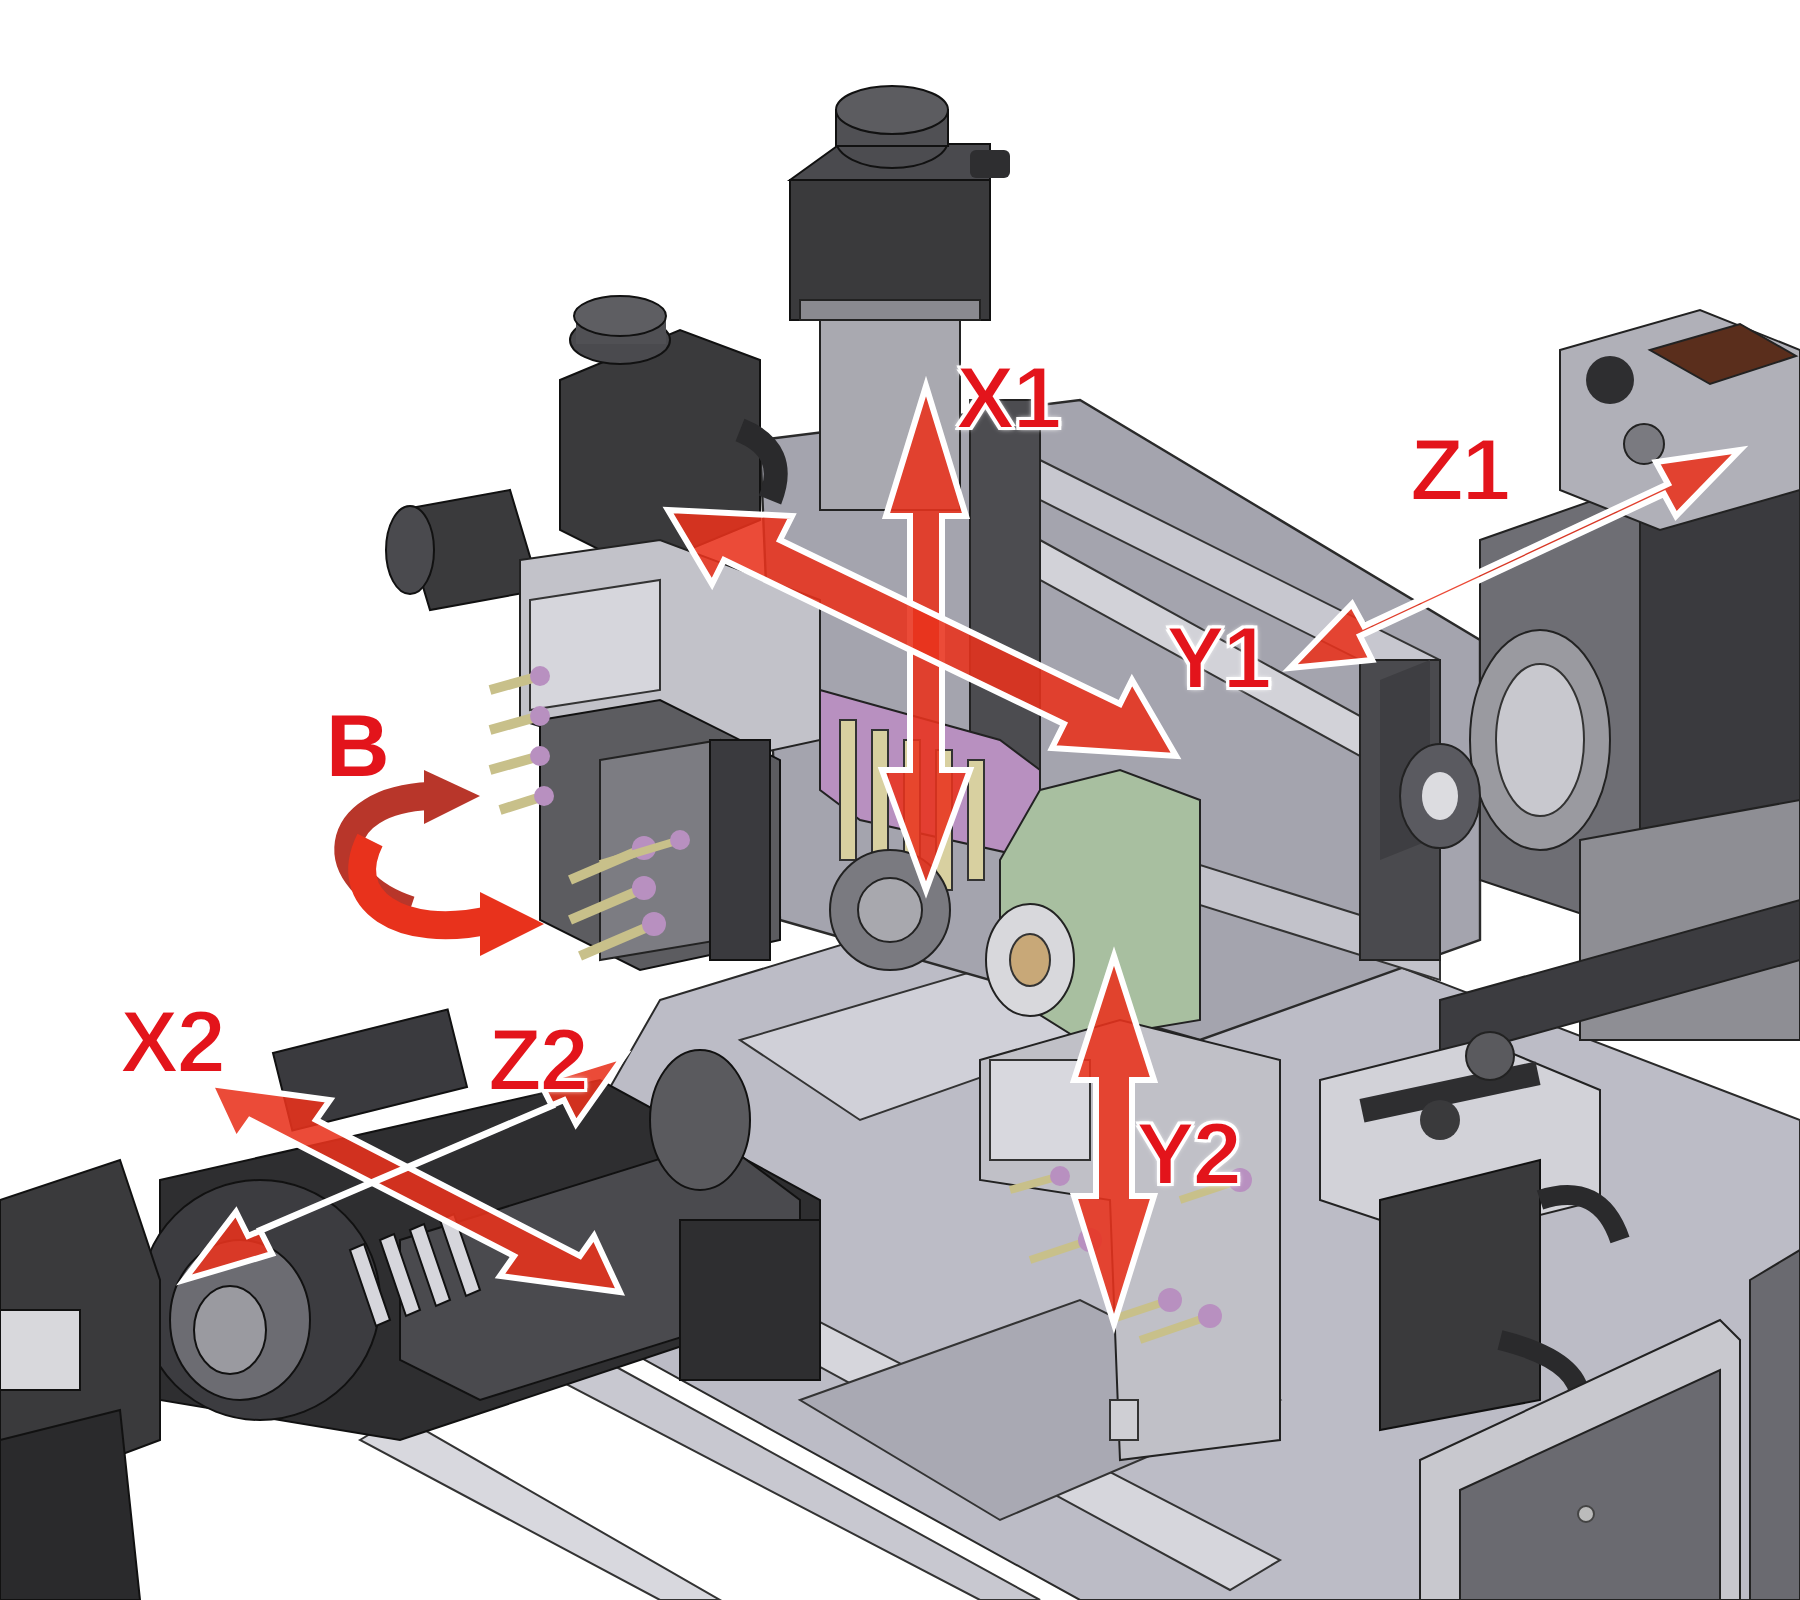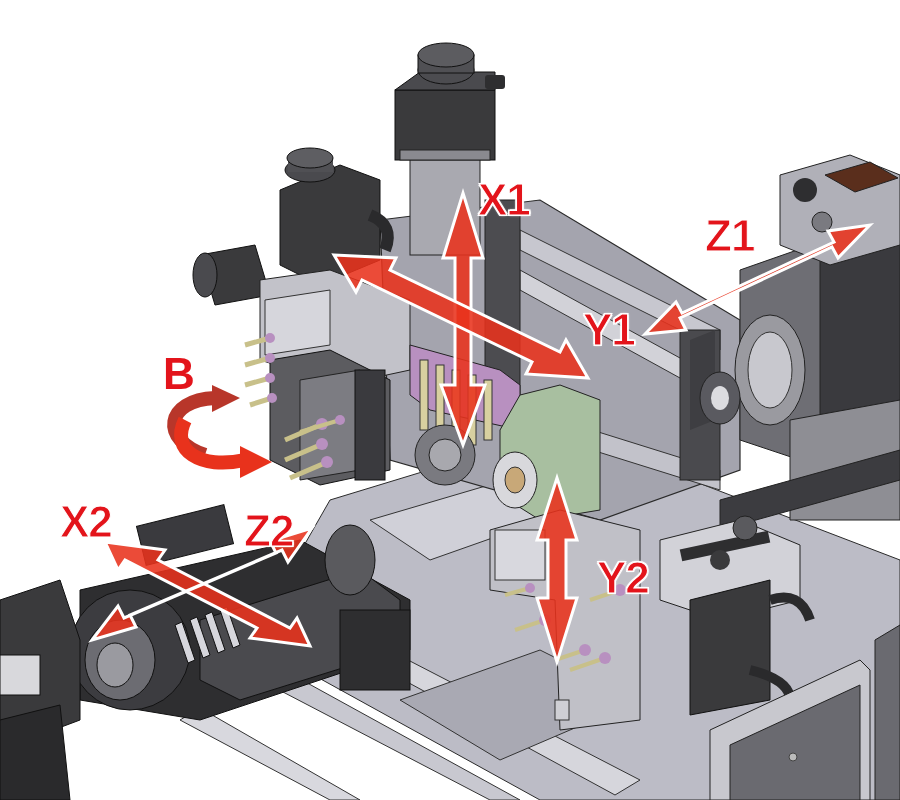--- a/index.html
+++ b/index.html
@@ -197,14 +197,14 @@
     <polygon points="240,446 272,462 240,478" fill="#e8321c"></polygon>
   </g>
 </svg>
 
 <div class="axis-label" style="left:478px;top:178px;">X1</div>
 <div class="axis-label" style="left:583px;top:308px;">Y1</div>
 <div class="axis-label" style="left:705px;top:214px;">Z1</div>
 <div class="axis-label b" style="left:163px;top:352px;">B</div>
 <div class="axis-label" style="left:60px;top:500px;">X2</div>
 <div class="axis-label" style="left:244px;top:482px;margin-top:27px;">Z2</div>
-<div class="axis-label" style="left:597px;top:556px;">Y2</div>
+<div class="axis-label" style="left:568px;top:556px;">Y2</div>
 </div>
 
 </body></html>

